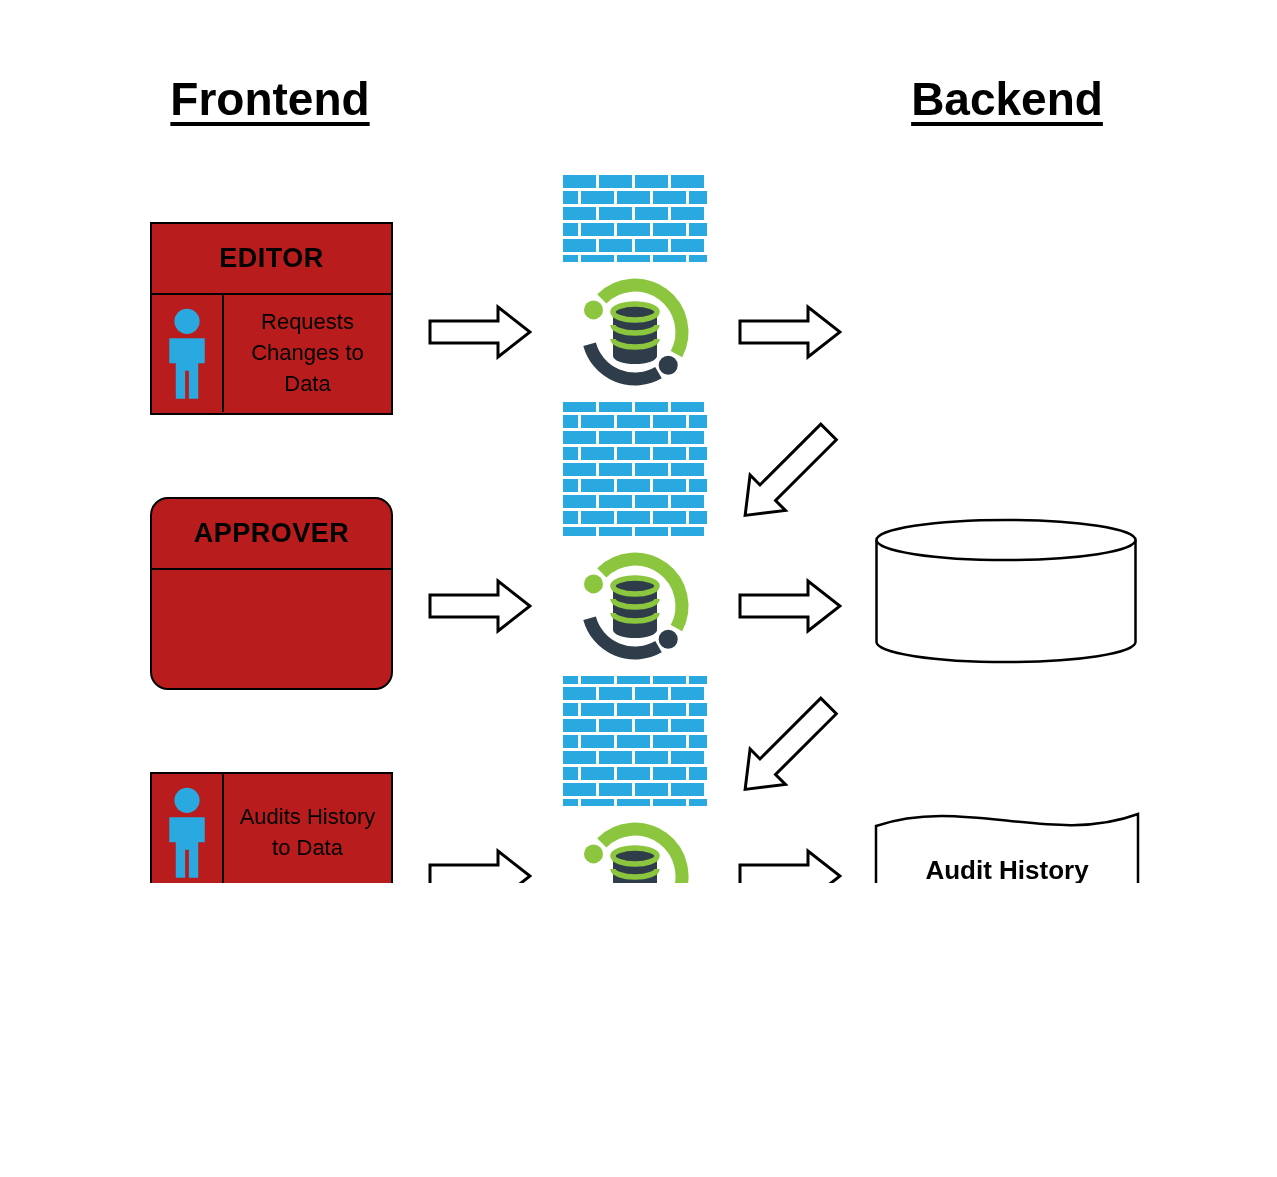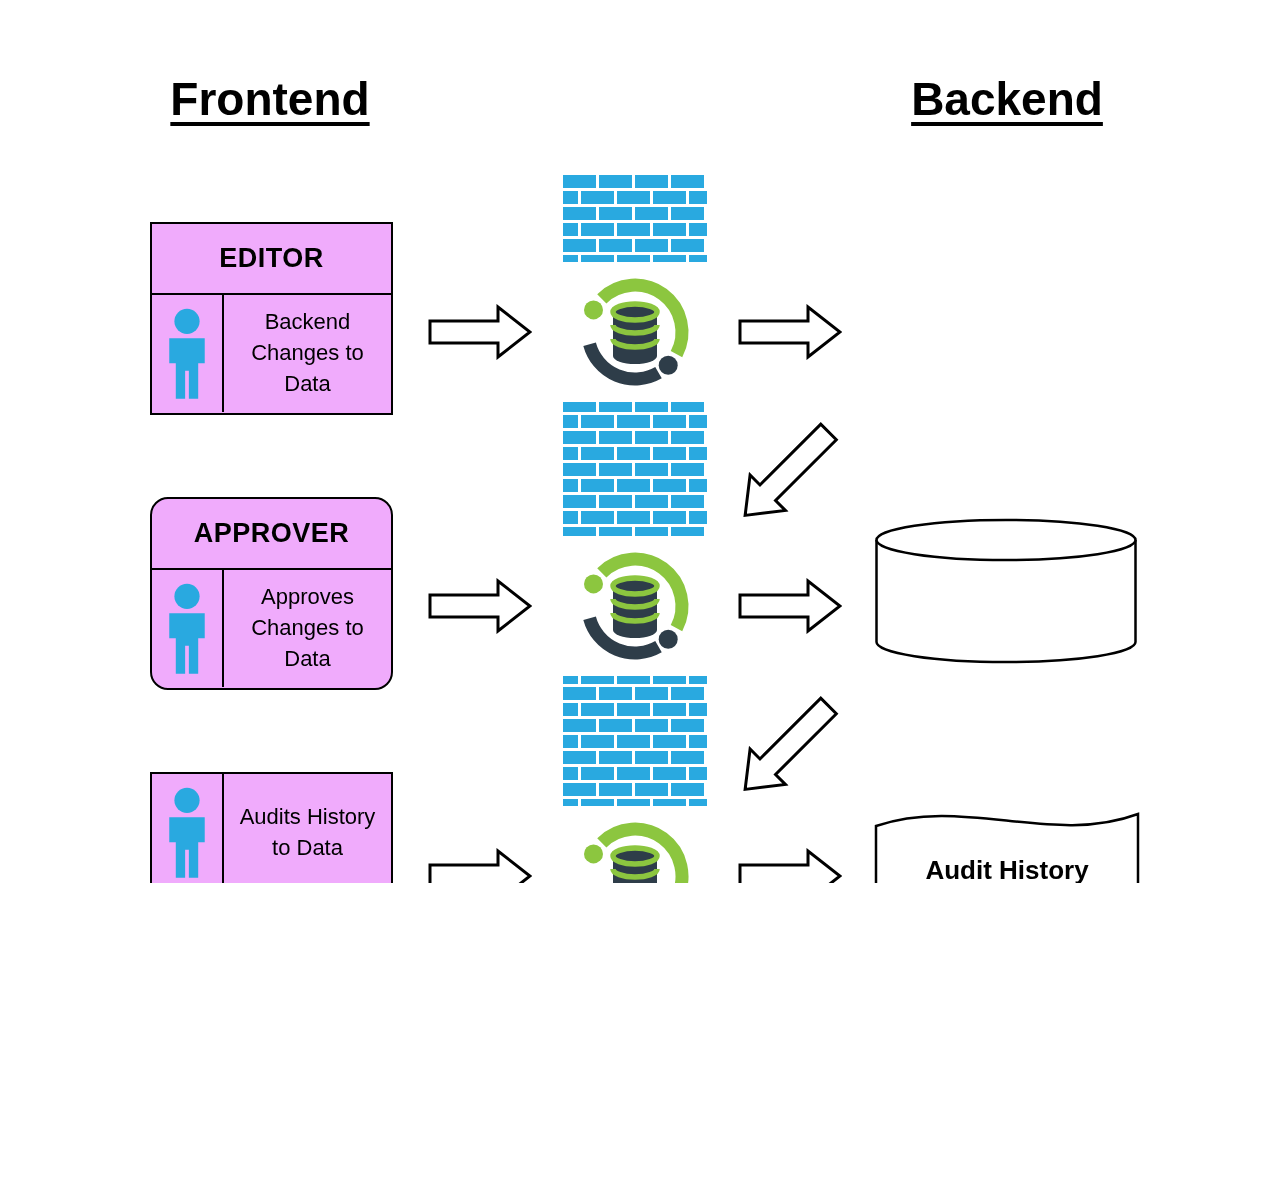--- a/index.html
+++ b/index.html
@@ -7,21 +7,21 @@
     position:relative; width:1277px; height:883px; background:#ffffff;
     font-family:"Liberation Sans", sans-serif; color:#000; overflow:hidden;
   }
   .abs { position:absolute; }
   .title {
     font-size:46px; font-weight:bold; text-align:center;
     text-decoration:underline; text-decoration-thickness:4px; text-underline-offset:7px;
   }
   .actor-card {
     position:absolute; left:150px; width:243px; height:193px;
-    border:2.5px solid #000; box-sizing:border-box; background:#f0abfc;
+    border:2.5px solid #000; box-sizing:border-box; background:#b91c1c;
   }
   .actor-header {
     height:71px; border-bottom:2.5px solid #000; box-sizing:border-box;
     display:flex; align-items:center; justify-content:center;
     font-size:27px; font-weight:bold; letter-spacing:0.5px;
   }
   .actor-body { display:flex; height:117px; }
   .person-cell {
     width:72px; border-right:2.5px solid #000; box-sizing:border-box;
     display:flex; align-items:center; justify-content:center;
@@ -77,34 +77,26 @@
   <div class="abs title" style="left:885px; top:72px; width:244px;">Backend</div>
 
   <div class="actor-card" style="top:222px;">
     <div class="actor-header">EDITOR</div>
     <div class="actor-body">
       <div class="person-cell">
         <svg viewBox="0 0 60 100" width="56" height="94">
             <use href="#person-shape"></use>
           </svg>
       </div>
-      <div class="desc-cell">Backend Changes to Data</div>
+      <div class="desc-cell">Requests Changes to Data</div>
     </div>
   </div>
 
   <div class="actor-card" style="top:497px;border-radius:18px;">
     <div class="actor-header">APPROVER</div>
-    <div class="actor-body">
-      <div class="person-cell">
-        <svg viewBox="0 0 60 100" width="56" height="94">
-            <use href="#person-shape"></use>
-          </svg>
-      </div>
-      <div class="desc-cell">Approves Changes to Data</div>
-    </div>
   </div>
 
   <div class="actor-card" style="top:772px;">
     <div class="actor-body">
       <div class="person-cell">
         <svg viewBox="0 0 60 100" width="56" height="94">
             <use href="#person-shape"></use>
           </svg>
       </div>
       <div class="desc-cell">Audits History to Data</div>

